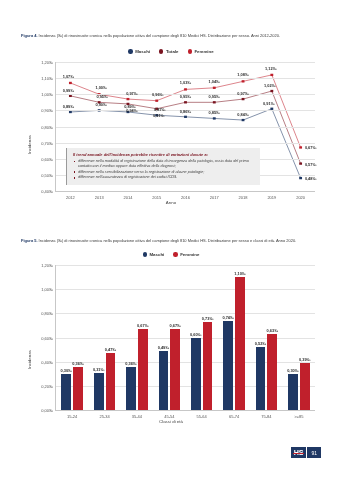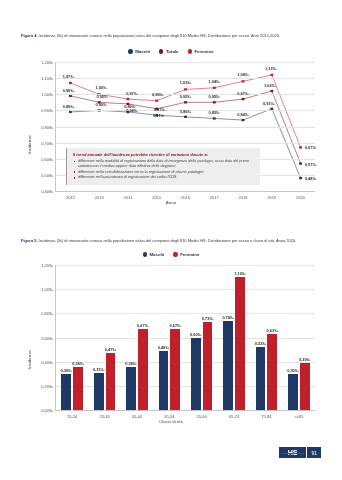--- a/index.html
+++ b/index.html
@@ -68,21 +68,21 @@
   }
   #notebox .nb-title{font-size:4.0px;font-style:italic;font-weight:bold;color:#7a1420;line-height:5.4px;margin-bottom:1.5px;}
   #notebox ul{margin:0;padding:0;list-style:none;}
   #notebox li{font-size:3.8px;font-style:italic;color:#3d3d3d;line-height:4.9px;
               padding-left:5px;position:relative;margin-bottom:0.8px;}
   #notebox li:before{content:"";position:absolute;left:0.5px;top:1.9px;width:1.6px;height:1.6px;background:#7a1420;}
 
   
   #footer{position:absolute;right:21px;top:447px;display:flex;align-items:stretch;height:11px;}
   .hs-logo{background:#1f3864;color:#fff;font-weight:bold;font-size:7.2px;letter-spacing:-0.3px;
-           padding:0 9px;display:flex;align-items:center;position:relative;}
+           padding:0 3px;display:flex;align-items:center;position:relative;}
   .hs-logo:after{content:"";position:absolute;left:2px;right:2px;top:50%;height:1.1px;background:#c0202c;}
   .pagenum{background:#1f3864;color:#fff;font-size:5px;display:flex;align-items:center;
            padding:0 4px;margin-left:1.2px;}
 </style>
 </head>
 <body>
 
 <div class="page">
 
   <div class="caption" id="cap4">

